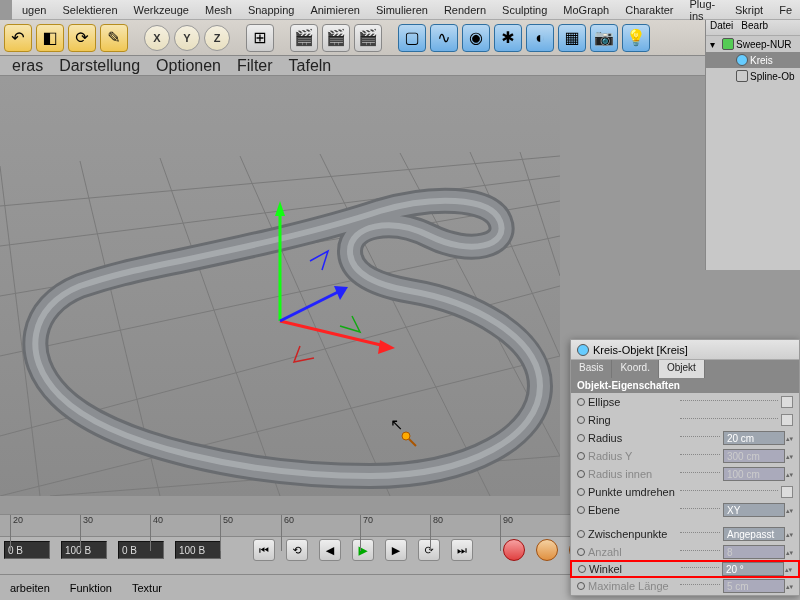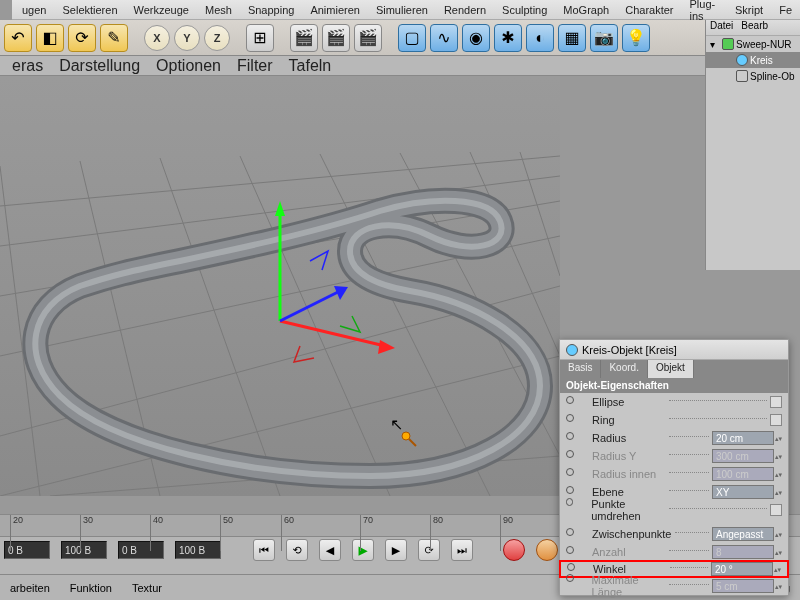--- a/index.html
+++ b/index.html
@@ -38,29 +38,29 @@
   .playbar{height:26px;display:flex;align-items:center;gap:11px;padding:0 4px;background:#b5b5b5;}
   .frame{width:46px;height:18px;background:#333;color:#ddd;font-size:10px;display:flex;align-items:center;padding:0 3px;border:1px inset #666;}
   .pbtn{width:22px;height:22px;background:linear-gradient(#eee,#ccc);border:1px solid #888;border-radius:3px;display:flex;align-items:center;justify-content:center;font-size:11px;}
   .pbtn.play{color:#0a0;font-weight:bold;}
   .rbtn{width:22px;height:22px;border-radius:11px;background:linear-gradient(#f4d0a0,#e09040);border:1px solid #a05010;}
   .rbtn.red{background:linear-gradient(#f6a0a0,#e04040);border-color:#a01010;}
 
   .bottombar{position:absolute;bottom:0;left:0;right:0;height:26px;background:#b5b5b5;border-top:1px solid #888;display:flex;font-size:11px;align-items:center;}
   .bottombar span{padding:0 10px;}
 
-  .panel { position:absolute; bottom:4px; right:11px; width:230px; background:#c6c6c6; border:1px solid #999; box-shadow:0 2px 8px rgba(0,0,0,0.4); font-size:11px;}
+  .panel { position:absolute; bottom:4px; right:0; width:230px; background:#c6c6c6; border:1px solid #999; box-shadow:0 2px 8px rgba(0,0,0,0.4); font-size:11px;}
   .ptitle{height:20px;background:linear-gradient(#e4e4e4,#d0d0d0);display:flex;align-items:center;padding:0 6px;gap:4px;border-bottom:1px solid #aaa;}
   .ptabs{height:18px;display:flex;background:#888;}
   .ptab{padding:2px 8px;font-size:10px;color:#eee;background:#888;border-right:1px solid #777;}
   .ptab.active{background:#ddd;color:#222;}
   .psection{background:#888;color:#fff;padding:2px 6px;font-size:10px;font-weight:bold;}
   .prow{display:flex;align-items:center;height:18px;padding:0 6px;color:#222;}
   .prow.dim{color:#888;}
-  .prow .lbl{flex:0 0 100px;display:flex;align-items:flex-start;gap:18px;}
+  .prow .lbl{flex:0 0 100px;display:flex;align-items:center;gap:3px;}
   .dots{flex:1;border-bottom:1px dotted #888;height:1px;margin:0 3px;position:relative;top:-2px;}
   .pval{width:62px;height:14px;background:#9ea6b0;border:1px solid #777;font-size:10px;padding:0 3px;display:flex;align-items:center;color:#fff;}
   .pval.dim{background:#aab;color:#ccc;}
   .pchk{width:12px;height:12px;background:#ddd;border:1px solid #888;}
   .hili{border:2px solid #f00;margin:-1px;}
   .animc{width:8px;height:8px;border:1px solid #555;border-radius:4px;}
 
   .cursor{position:absolute;left:390px;top:415px;font-size:16px;color:#000;pointer-events:none;z-index:50;}
   .brush{position:absolute;left:400px;top:430px;width:18px;height:18px;}
 </style>
@@ -288,34 +288,34 @@
           <span class="animc"></span>
           <span>Radius innen</span>
         </div>
         <div class="dots"></div>
         <div class="pval dim">100 cm</div>
         <div style="font-size: 7px; line-height: 7px; margin-left: 1px; color: rgb(102, 102, 102);">▴▾</div>
       </div>
       <div class="prow">
         <div class="lbl">
           <span class="animc"></span>
+          <span>Punkte umdrehen</span>
+        </div>
+        <div class="dots"></div>
+        <div class="pchk"></div>
+      </div>
+      <div class="prow">
+        <div class="lbl">
+          <span class="animc"></span>
           <span>Ebene</span>
         </div>
         <div class="dots"></div>
         <div class="pval">XY</div>
         <div style="font-size: 7px; line-height: 7px; margin-left: 1px; color: rgb(102, 102, 102);">▴▾</div>
       </div>
-      <div class="prow">
-        <div class="lbl">
-          <span class="animc"></span>
-          <span>Punkte umdrehen</span>
-        </div>
-        <div class="dots"></div>
-        <div class="pchk"></div>
-      </div>
       <div style="height: 6px;"></div>
       <div class="prow">
         <div class="lbl">
           <span class="animc"></span>
           <span>Zwischenpunkte</span>
         </div>
         <div class="dots"></div>
         <div class="pval">Angepasst</div>
         <div style="font-size: 7px; line-height: 7px; margin-left: 1px; color: rgb(102, 102, 102);">▴▾</div>
       </div>

